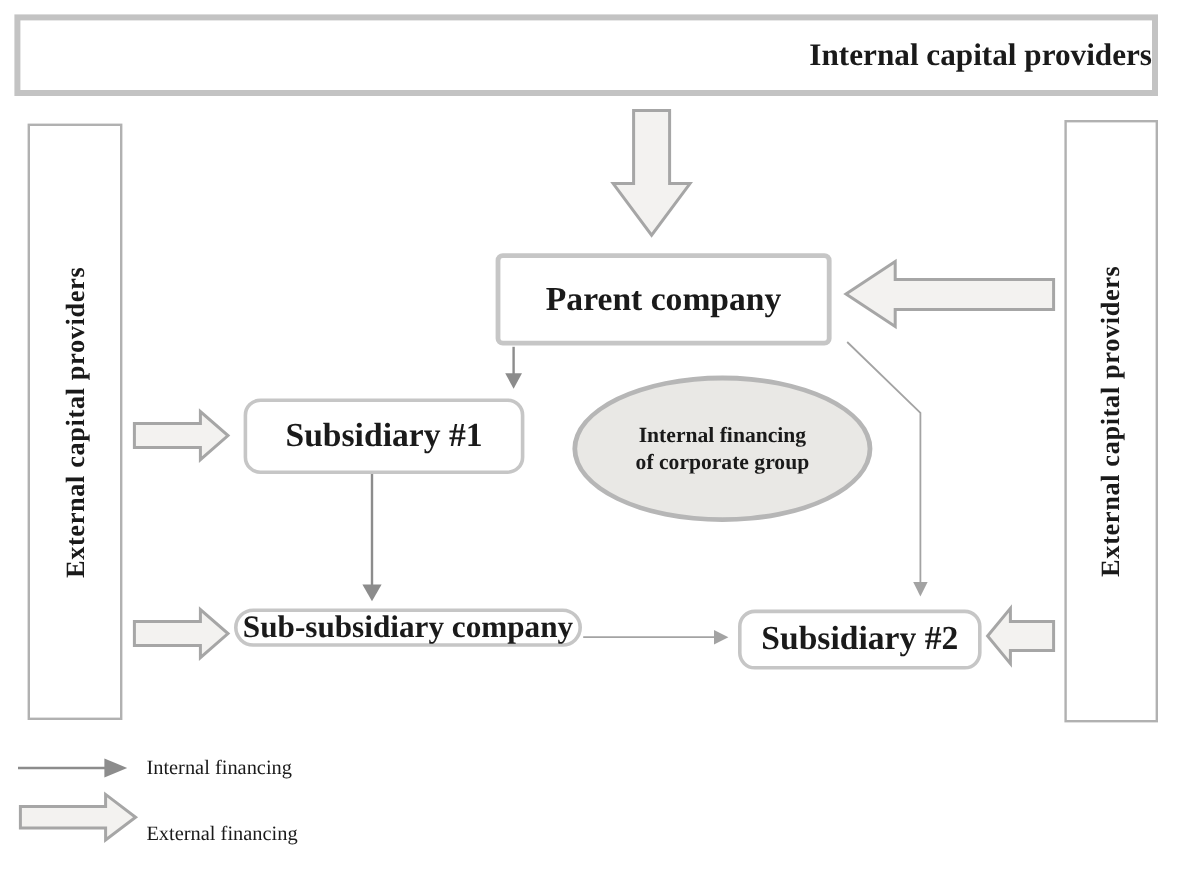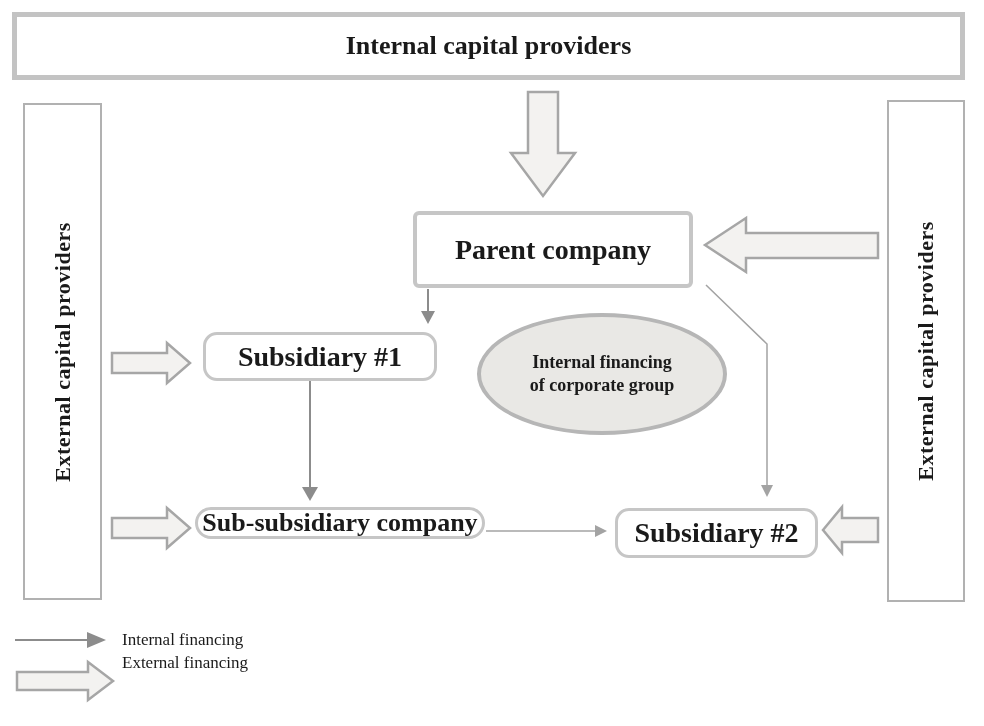--- a/index.html
+++ b/index.html
@@ -19,55 +19,55 @@
   .thin-line  { stroke: #8c8c8c; stroke-width: 2; fill: none; }
   .thin-head  { fill: #8c8c8c; stroke: none; }
   .thin-line-light { stroke: #a3a3a3; stroke-width: 1.5; fill: none; }
   .thin-head-light { fill: #a3a3a3; stroke: none; }
 
   .box { position: absolute; display: flex; align-items: center; justify-content: center; background: #ffffff; }
 
   .top-box {
     left: 12px; top: 12px; width: 953px; height: 68px;
     border: 5px solid #c3c3c3;
-    font-size: 26px; font-weight: bold;
+    font-size: 26px; font-weight: bold; justify-content: flex-end;
   }
   .tall-box { border: 2px solid #b1b1b1; }
   .tall-box-left  { left: 23px;  top: 103px; width: 79px; height: 497px; }
   .tall-box-right { left: 887px; top: 100px; width: 78px; height: 502px; }
   .tall-box .vlabel {
     transform: rotate(-90deg);
     white-space: nowrap;
     font-size: 22px; font-weight: bold;
     letter-spacing: 0.5px;
   }
 
   .node { border: 3px solid #c6c6c6; border-radius: 16px; font-weight: bold; white-space: nowrap; }
   .node-parent { left: 413px; top: 211px; width: 280px; height: 77px; border-width: 4px; border-radius: 6px; font-size: 28px; }
-  .node-sub1   { left: 203px; top: 332px; width: 234px; height: 49px; border-radius: 14px; font-size: 28px; }
+  .node-sub1   { left: 203px; top: 332px; width: 234px; height: 63px; border-radius: 14px; font-size: 28px; }
   .node-subsub { left: 195px; top: 507px; width: 290px; height: 32px; font-size: 26px; }
   .node-sub2   { left: 615px; top: 508px; width: 203px; height: 50px; border-radius: 14px; font-size: 28px; }
 
   .ellipse {
     position: absolute; left: 477px; top: 313px; width: 250px; height: 122px;
     background: #e9e8e5;
     border: 4px solid #b6b6b6;
     border-radius: 50%;
     display: flex; flex-direction: column; align-items: center; justify-content: center;
     font-size: 18px; font-weight: bold; line-height: 1.3;
     text-align: center;
   }
 
   .legend-label {
     position: absolute; left: 122px;
     font-size: 17px; line-height: 22px;
     white-space: nowrap;
   }
   .legend-internal { top: 629px; }
-  .legend-external { top: 652px; text-align: center; }
+  .legend-external { top: 684px; text-align: center; }
 </style>
 </head>
 <body>
 
 <div class="canvas">
 
   <svg class="arrow-layer" viewBox="0 0 984 726">
 
     <path class="block-arrow" d="M528,92 L558,92 L558,153 L575,153 L543,196 L511,153 L528,153 Z"></path>
     <path class="block-arrow" d="M112,353 L167,353 L167,343 L190,363 L167,383 L167,373 L112,373 Z"></path>

